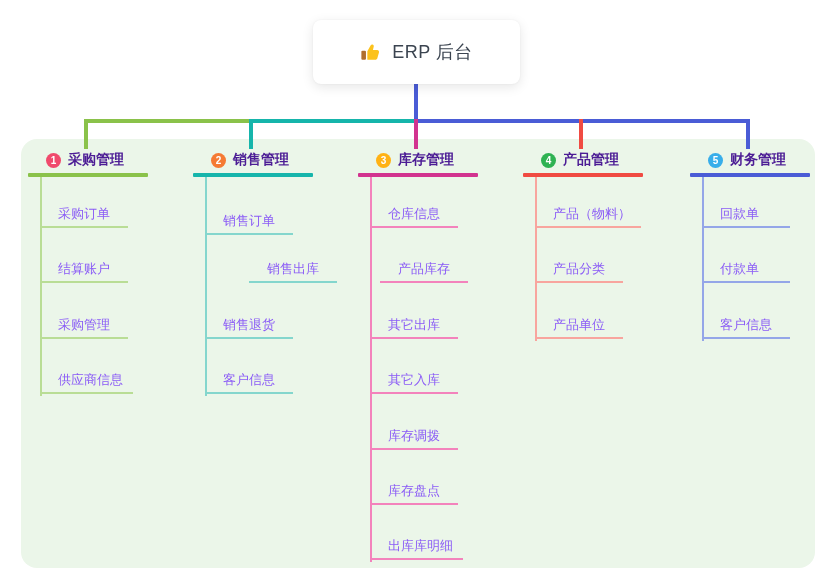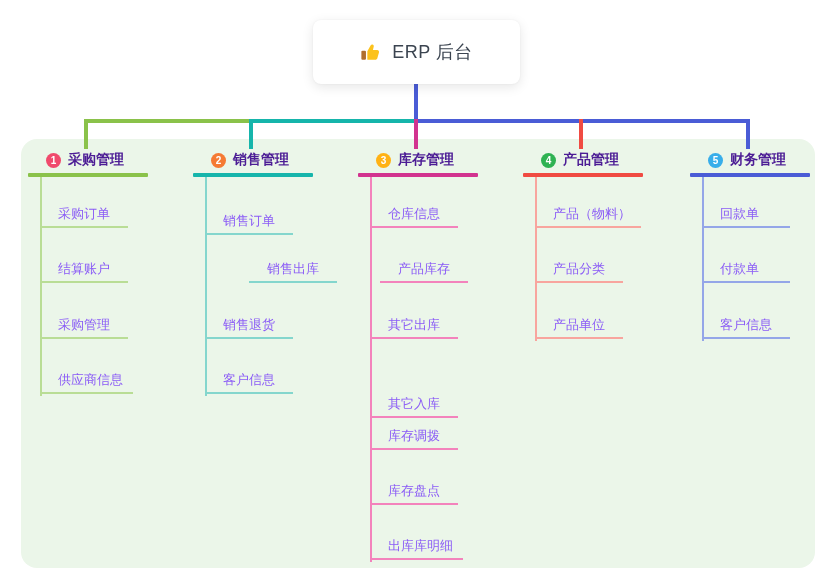--- a/index.html
+++ b/index.html
@@ -73,21 +73,21 @@
       <div class="child-item" style="left: 205px; top: 368px; border-bottom-color: rgb(132, 214, 205);">客户信息</div>
       <div class="branch-header" style="left: 376px; top: 150px;">
         <span class="badge" style="background: rgb(255, 178, 20);">3</span>
         <span class="branch-title">库存管理</span>
       </div>
       <div class="branch-underline" style="left: 358px; top: 173px; background: rgb(210, 51, 143);"></div>
       <div class="trunk" style="left: 370px; top: 177px; height: 385px; background: rgb(243, 131, 188);"></div>
       <div class="child-item" style="left: 370px; top: 202px; border-bottom-color: rgb(243, 131, 188);">仓库信息</div>
       <div class="child-item" style="left: 380px; top: 257px; border-bottom-color: rgb(243, 131, 188);">产品库存</div>
       <div class="child-item" style="left: 370px; top: 313px; border-bottom-color: rgb(243, 131, 188);">其它出库</div>
-      <div class="child-item" style="left: 370px; top: 368px; border-bottom-color: rgb(243, 131, 188); margin-top: 24px;">其它入库</div>
+      <div class="child-item" style="left: 370px; top: 368px; border-bottom-color: rgb(243, 131, 188);">其它入库</div>
       <div class="child-item" style="left: 370px; top: 424px; border-bottom-color: rgb(243, 131, 188);">库存调拨</div>
       <div class="child-item" style="left: 370px; top: 479px; border-bottom-color: rgb(243, 131, 188);">库存盘点</div>
       <div class="child-item" style="left: 370px; top: 534px; border-bottom-color: rgb(243, 131, 188);">出库库明细</div>
       <div class="branch-header" style="left: 541px; top: 150px;">
         <span class="badge" style="background: rgb(46, 178, 82);">4</span>
         <span class="branch-title">产品管理</span>
       </div>
       <div class="branch-underline" style="left: 523px; top: 173px; background: rgb(240, 75, 66);"></div>
       <div class="trunk" style="left: 535px; top: 177px; height: 164px; background: rgb(248, 165, 158);"></div>
       <div class="child-item" style="left: 535px; top: 202px; border-bottom-color: rgb(248, 165, 158);">产品（物料）</div>

